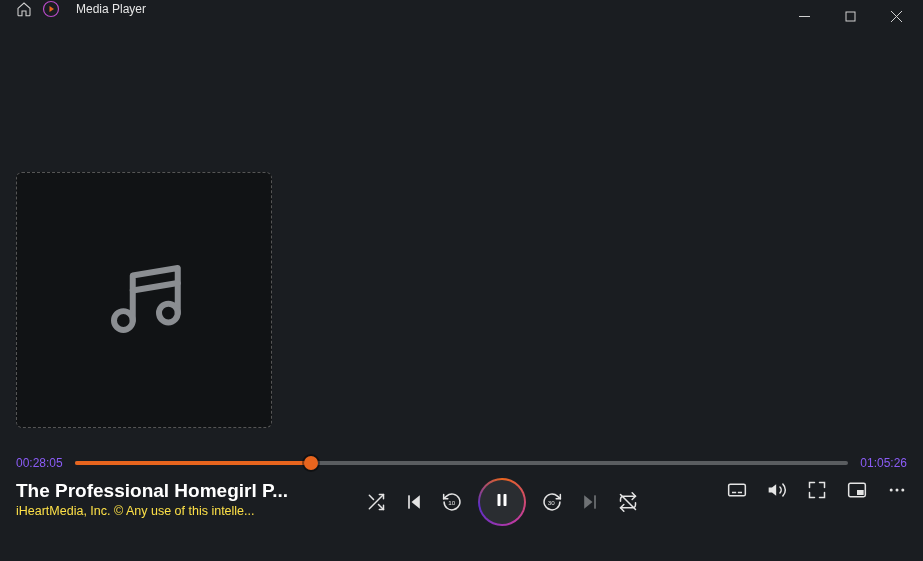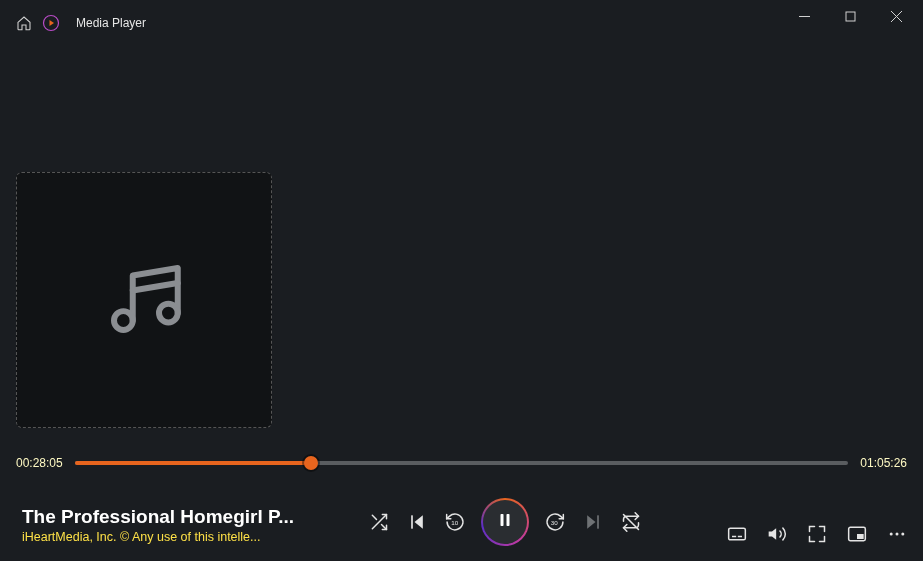--- a/index.html
+++ b/index.html
@@ -8,21 +8,21 @@
     height: 561px;
     background: #1a1d21;
     font-family: "Segoe UI", sans-serif;
     color: #fff;
     overflow: hidden;
     position: relative;
   }
   .titlebar {
     height: 32px;
     display: flex;
-    align-items: flex-end;
+    align-items: flex-start;
     padding: 0 4px;
     background: #1a1d21;
   }
   .titlebar-left { display: flex; align-items: center; gap: 10px; padding-left: 12px; }
   .app-title { font-size: 12px; color: #e6e6e6; margin-left: 6px; }
   .titlebar-right { margin-left: auto; display: flex; }
   .win-btn {
     width: 46px;
     height: 32px;
     display: flex;
@@ -49,21 +49,21 @@
     align-items: center;
     justify-content: center;
   }
 
   .progress-row {
     display: flex;
     align-items: center;
     padding: 6px 16px 4px 16px;
     gap: 12px;
     font-size: 12px;
-    color: #fef9c3;
+    color: #8b5cf6;
   }
   .progress-track {
     flex: 1;
     height: 4px;
     background: #5a5d60;
     border-radius: 2px;
     position: relative;
   }
   .progress-fill {
     position: absolute;
@@ -77,24 +77,23 @@
     height: 14px;
     background: #e8651e;
     border-radius: 50%;
     top: 50%;
     transform: translate(-50%, -50%);
     box-shadow: 0 0 0 2px rgba(0,0,0,0.4);
   }
 
   .control-row {
     display: flex;
-    align-items: flex-end;
+    align-items: flex-start;
     padding: 6px 16px 0 16px;
     height: 70px;
-    margin-left: 6px;
   }
   .meta { flex: 0 0 290px; min-width: 0; }
   .meta-title {
     font-size: 19px;
     font-weight: 600;
     color: #fff;
     white-space: nowrap;
     overflow: hidden;
     text-overflow: ellipsis;
   }

